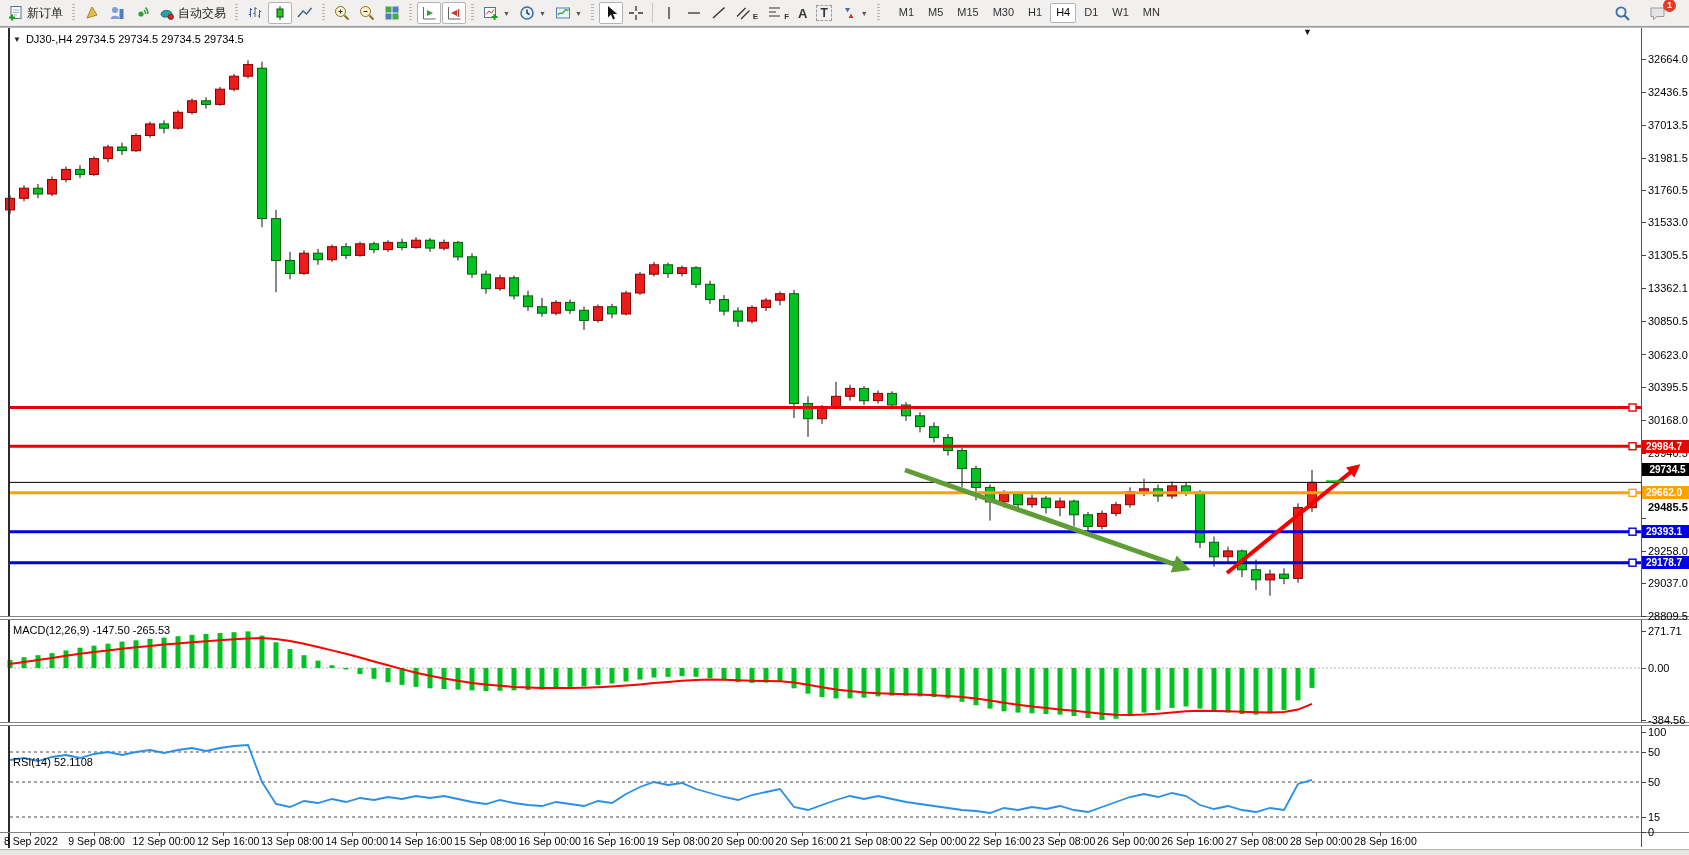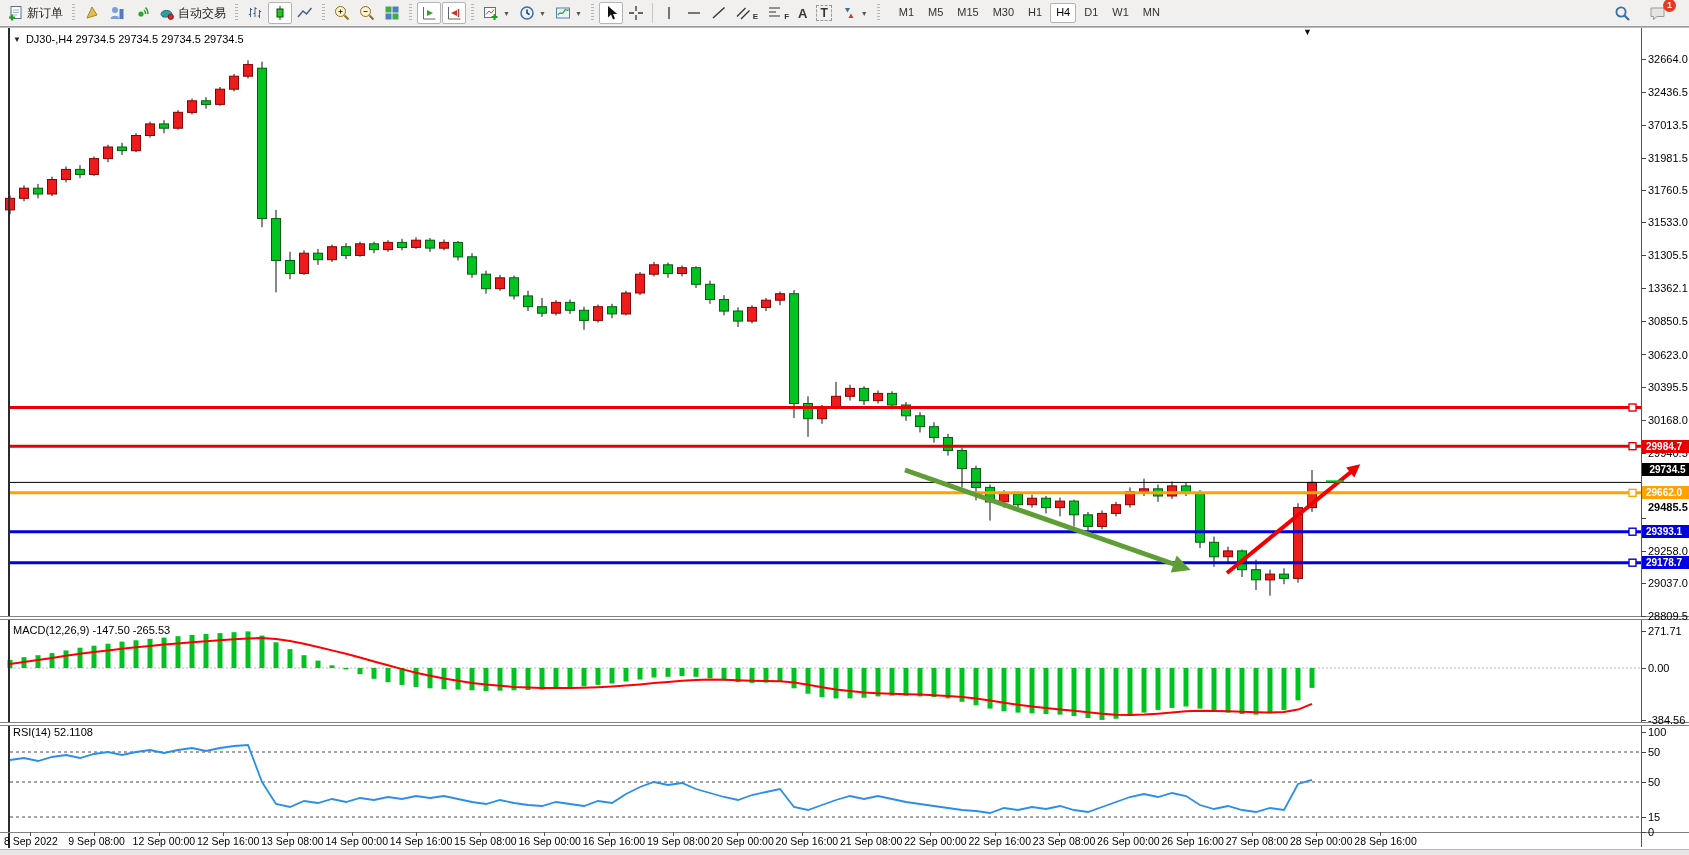--- a/index.html
+++ b/index.html
@@ -30,21 +30,21 @@
   .hardline{position:absolute;background:#808080;}
   #left-border{position:absolute;left:8px;top:28px;width:2px;height:820px;background:#2b2b2b;}
   #axis-vline{position:absolute;left:1641px;top:28px;width:1px;height:819px;background:#555;}
   .panel-sep{position:absolute;left:0;width:1689px;height:4px;background:#fff;
              border-top:1px solid #828282;border-bottom:1px solid #828282;box-sizing:border-box;}
   #bottom-strip{position:absolute;left:0;top:849px;width:1689px;height:6px;background:#e9e7e3;
                 border-top:1px solid #b5b5b5;box-sizing:border-box;}
   #chart-title{position:absolute;left:13px;top:33px;font-size:11px;color:#000;display:flex;gap:5px;align-items:center;}
   #chart-title .dd{font-size:8px;color:#222;}
   #macd-label{position:absolute;left:13px;top:624px;font-size:11px;color:#000;}
-  #rsi-label{position:absolute;left:13px;top:726px;font-size:11px;color:#000;}
+  #rsi-label{position:absolute;left:13px;top:756px;font-size:11px;color:#000;}
   #shift-marker{position:absolute;left:1303px;top:27px;font-size:9px;color:#111;}
   .axl{position:absolute;left:1648px;font-size:11px;color:#000;white-space:nowrap;}
   .tick{position:absolute;left:1641px;width:5px;height:1px;background:#444;}
   .badge{position:absolute;left:1642px;width:47px;height:13px;color:#fff;
          font:bold 10px "Liberation Sans",sans-serif;line-height:13px;padding-left:4px;box-sizing:border-box;}
   .tlab{position:absolute;top:835px;font-size:10.5px;color:#000;white-space:nowrap;}
   .ttick{position:absolute;top:832px;width:1px;height:4px;background:#555;}
   #plot-svg{position:absolute;left:0;top:0;}
 </style>
 </head>

